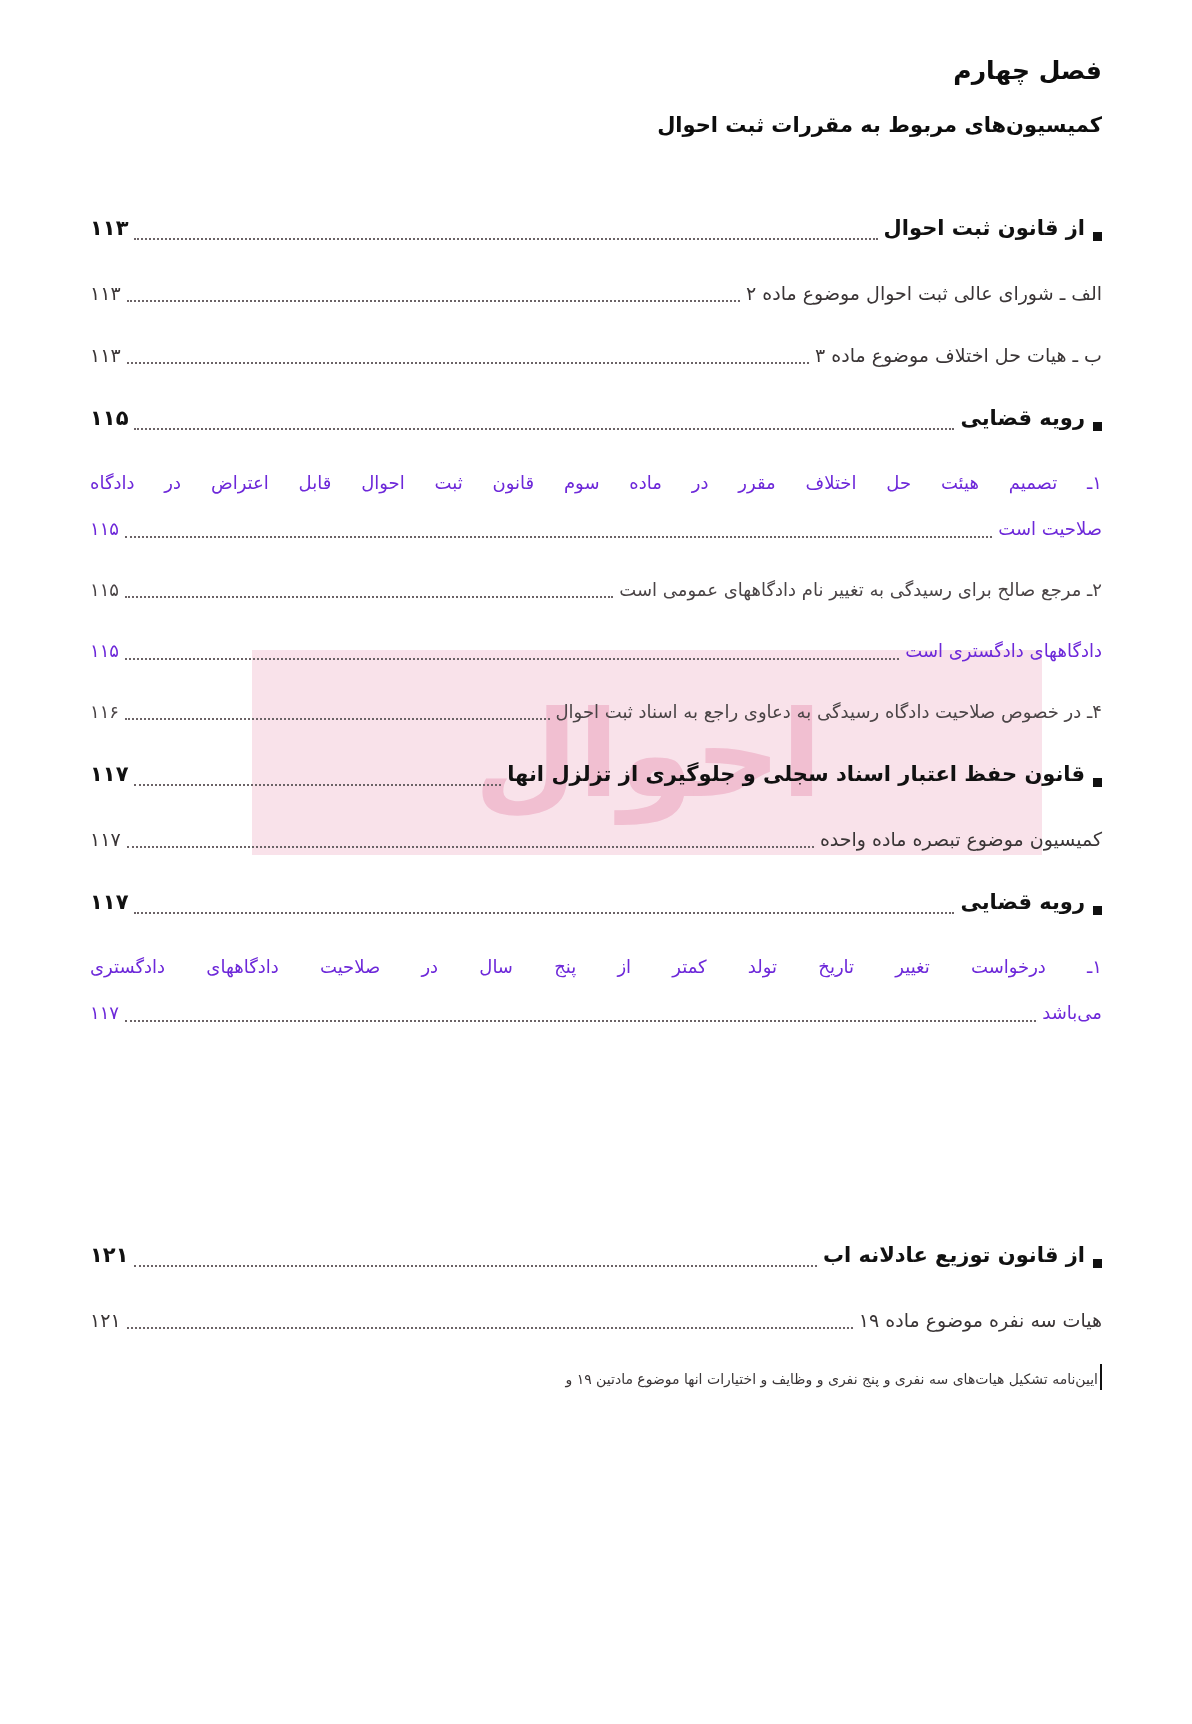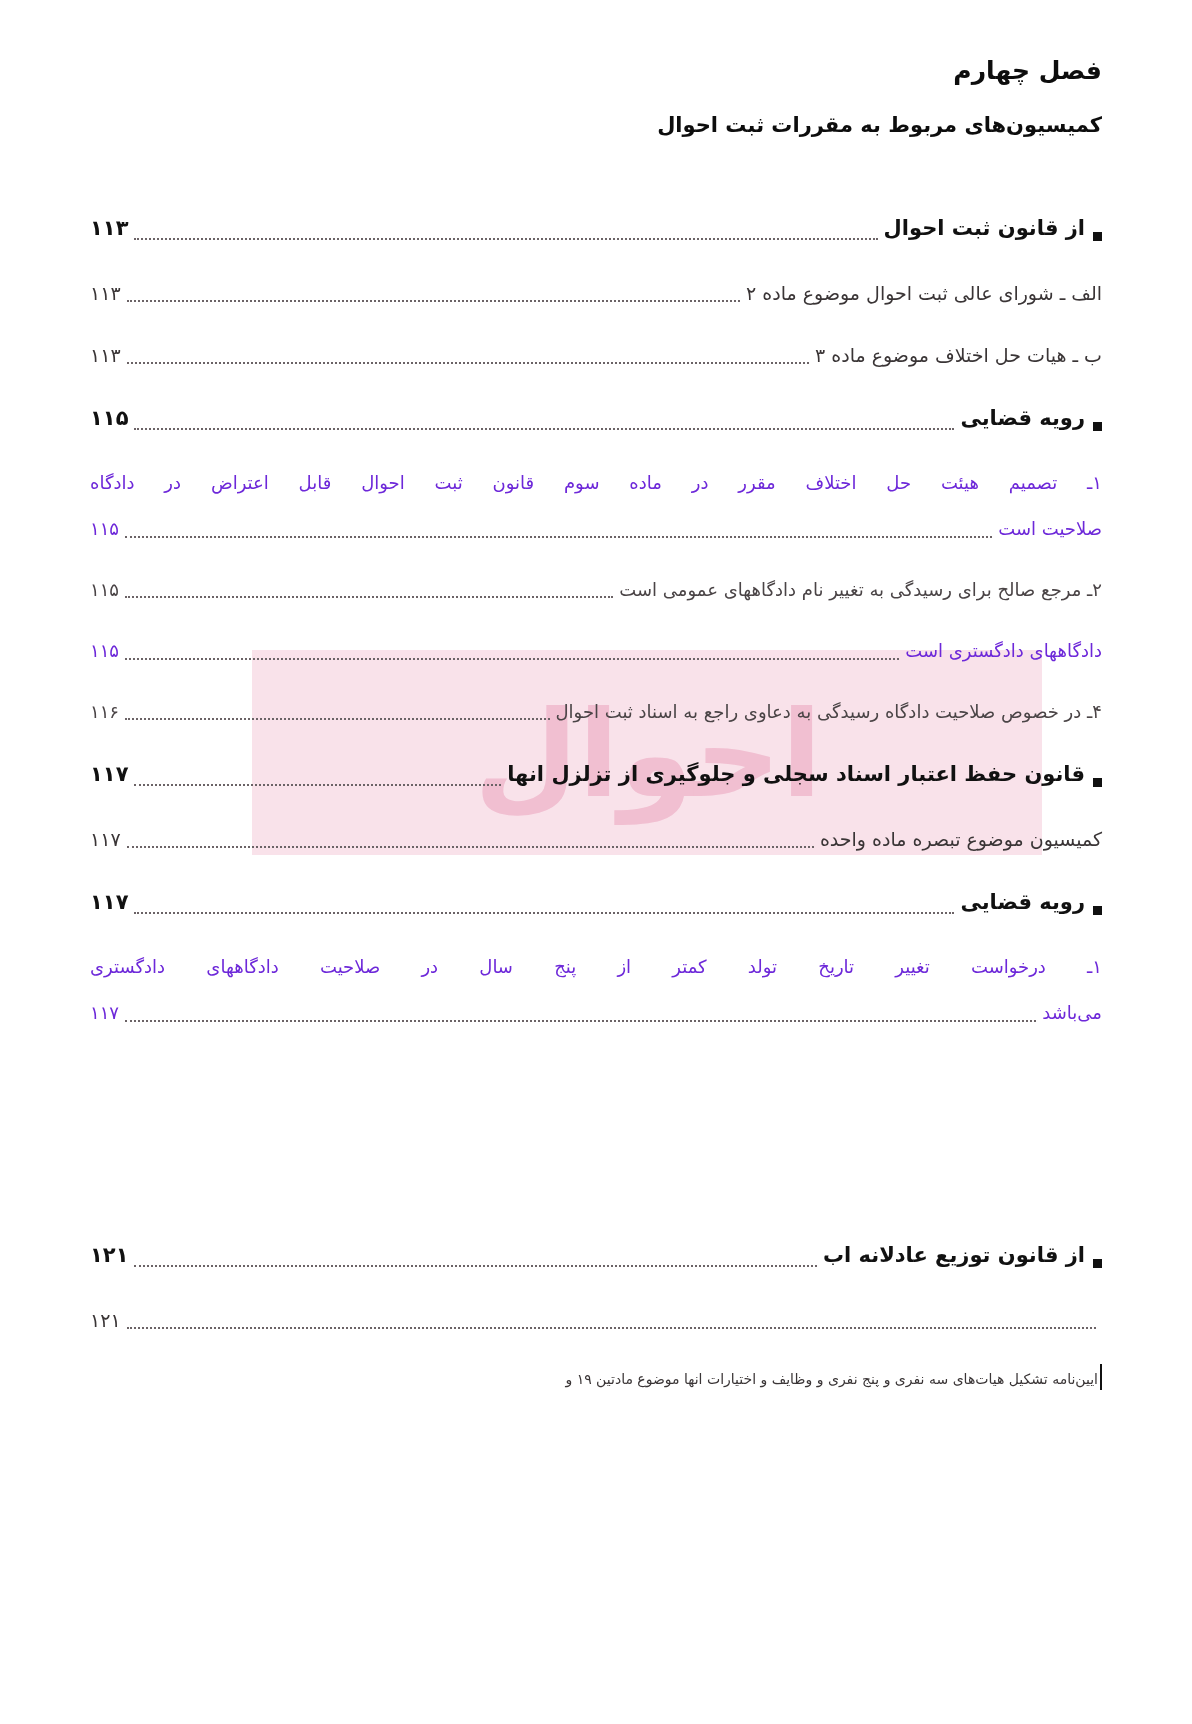--- a/index.html
+++ b/index.html
@@ -329,20 +329,21 @@
     <div class="bottom-block">
 
       <div class="toc-entry level-top">
         <span class="sq"></span>
         <span class="label">از قانون توزیع عادلانه اب</span>
         <span class="leader"></span>
         <span class="pageno">۱۲۱</span>
       </div>
 
       <div class="toc-entry level-sub">
+        <span class="label">هیات سه نفره موضوع ماده ۱۹</span>
         <span class="leader"></span>
         <span class="pageno">۱۲۱</span>
       </div>
 
       <div class="tail-note">
         <span class="bar"></span><span>ایین‌نامه تشکیل هیات‌های سه نفری و پنج نفری و وظایف و اختیارات انها موضوع مادتین ۱۹ و</span>
       </div>
 
     </div>
 

